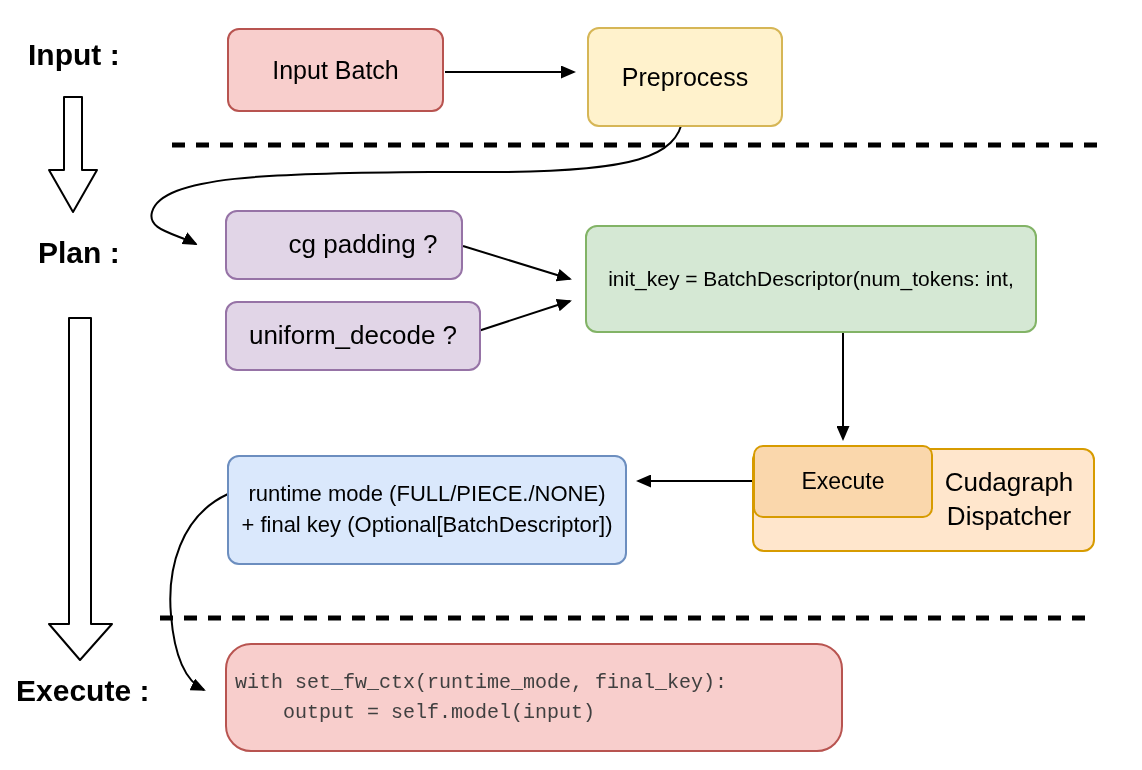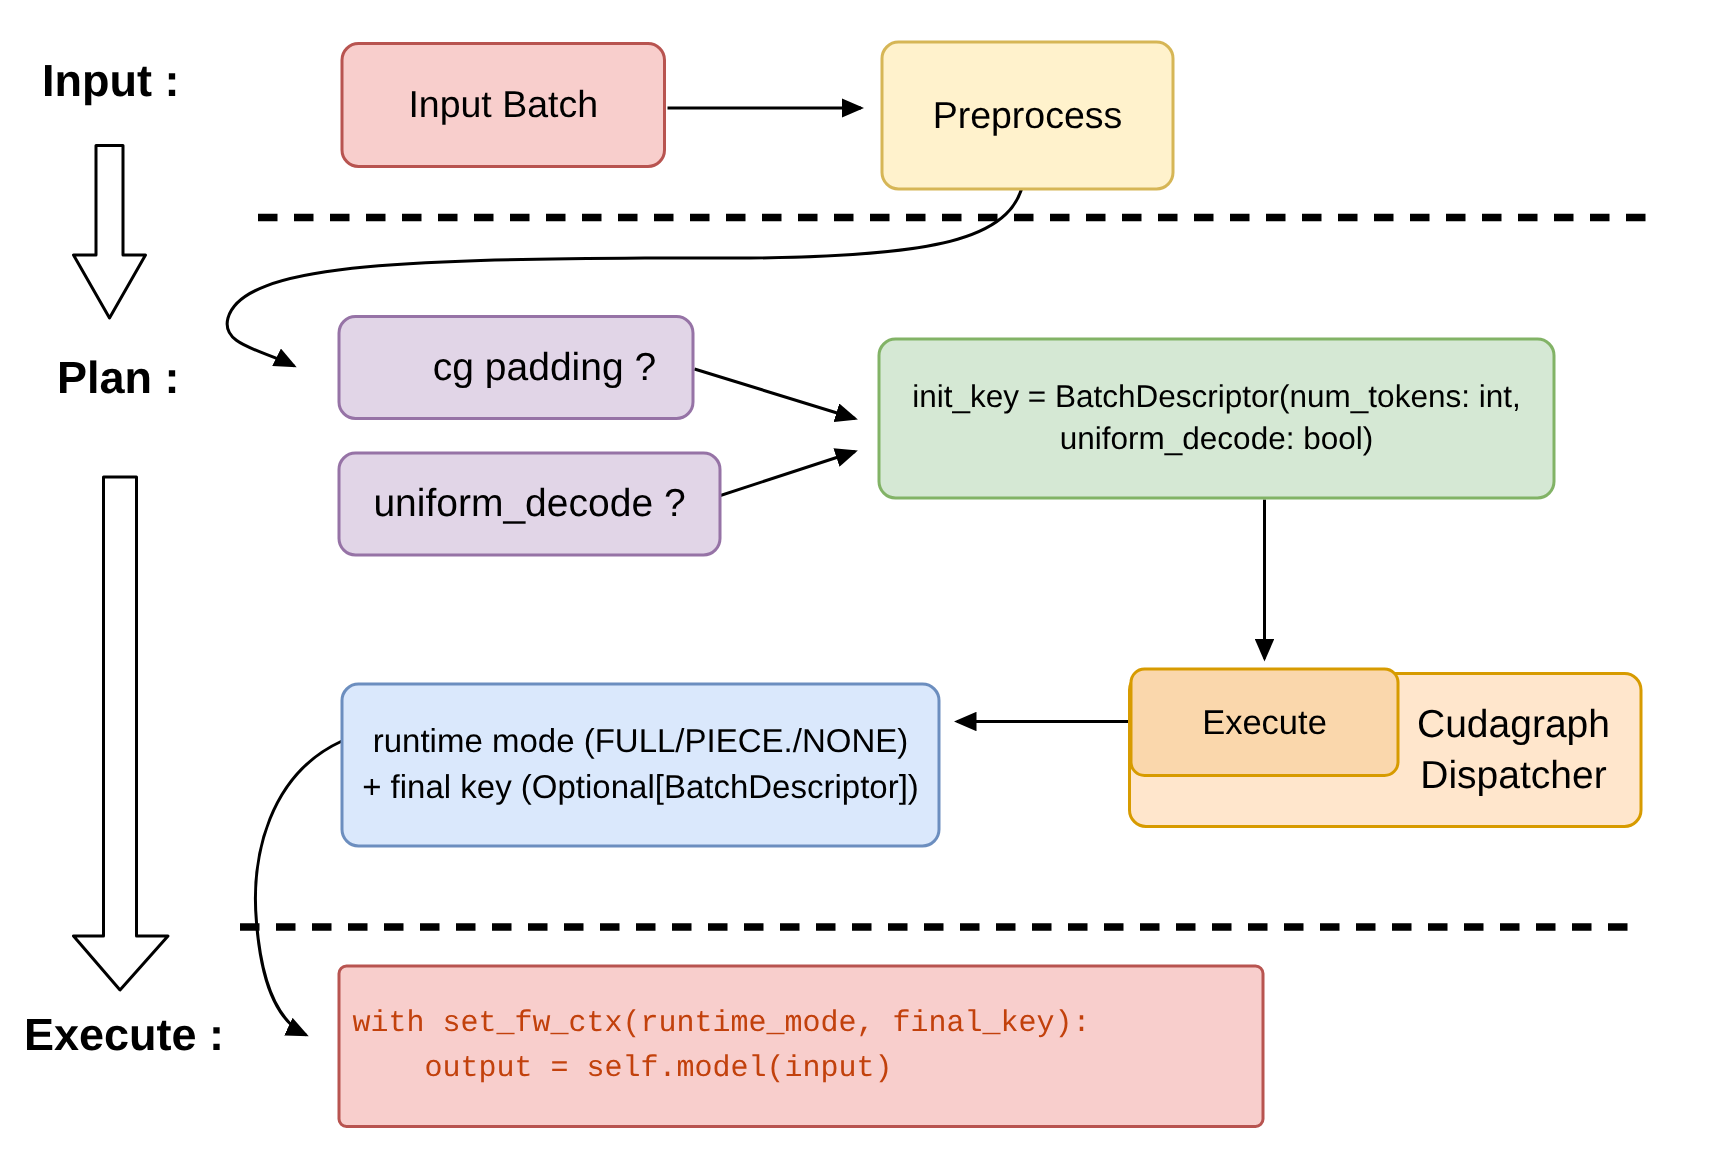--- a/index.html
+++ b/index.html
@@ -51,23 +51,23 @@
   #node-cg-padding     { left: 225px; top: 210px; width: 238px; height: 70px;  font-size: 26px; padding-left: 38px; }
   #node-uniform-decode { left: 225px; top: 301px; width: 256px; height: 70px;  font-size: 26px; }
   #node-init-key       { left: 585px; top: 225px; width: 452px; height: 108px; font-size: 21px; line-height: 1.35; }
   #node-runtime-key    { left: 227px; top: 455px; width: 400px; height: 110px; font-size: 22px; line-height: 1.4; }
   #node-cuda-outer     { left: 752px; top: 448px; width: 343px; height: 104px; font-size: 26px;
                          align-items: flex-end; }
   #node-cuda-outer .cuda-text { width: 168px; text-align: center; }
   #node-dispatch      { left: 753px; top: 445px; width: 180px; height: 73px;  font-size: 23px; z-index: 3; }
   #node-execute-code  { left: 225px; top: 643px; width: 618px; height: 109px;
                         font-family: "Liberation Mono", monospace;
-                        font-size: 20px; color: #c2410c; line-height: 1.5;
+                        font-size: 20px; color: #404040; line-height: 1.5;
                         align-items: flex-start; text-align: left;
-                        padding-left: 8px; border-radius: 6px; }
+                        padding-left: 8px; border-radius: 26px; }
   #node-execute-code div { white-space: pre; }
 
   #label-input   { left: 28px; top: 38px; }
   #label-plan    { left: 38px; top: 236px; }
   #label-execute { left: 16px; top: 674px; }
 </style>
 </head>
 <body>
 
 <div class="canvas">
@@ -109,21 +109,20 @@
   <div class="node purple" id="node-cg-padding">
     <div>cg padding ?</div>
   </div>
 
   <div class="node purple" id="node-uniform-decode">
     <div>uniform_decode ?</div>
   </div>
 
   <div class="node green" id="node-init-key">
     <div>init_key = BatchDescriptor(num_tokens: int,</div>
-    <div>uniform_decode: bool)</div>
   </div>
 
   <div class="node blue" id="node-runtime-key">
     <div>runtime mode (FULL/PIECE./NONE)</div>
     <div>+ final key (Optional[BatchDescriptor])</div>
   </div>
 
   <div class="node orange-outer" id="node-cuda-outer">
     <div class="cuda-text">
       <div>Cudagraph</div>

